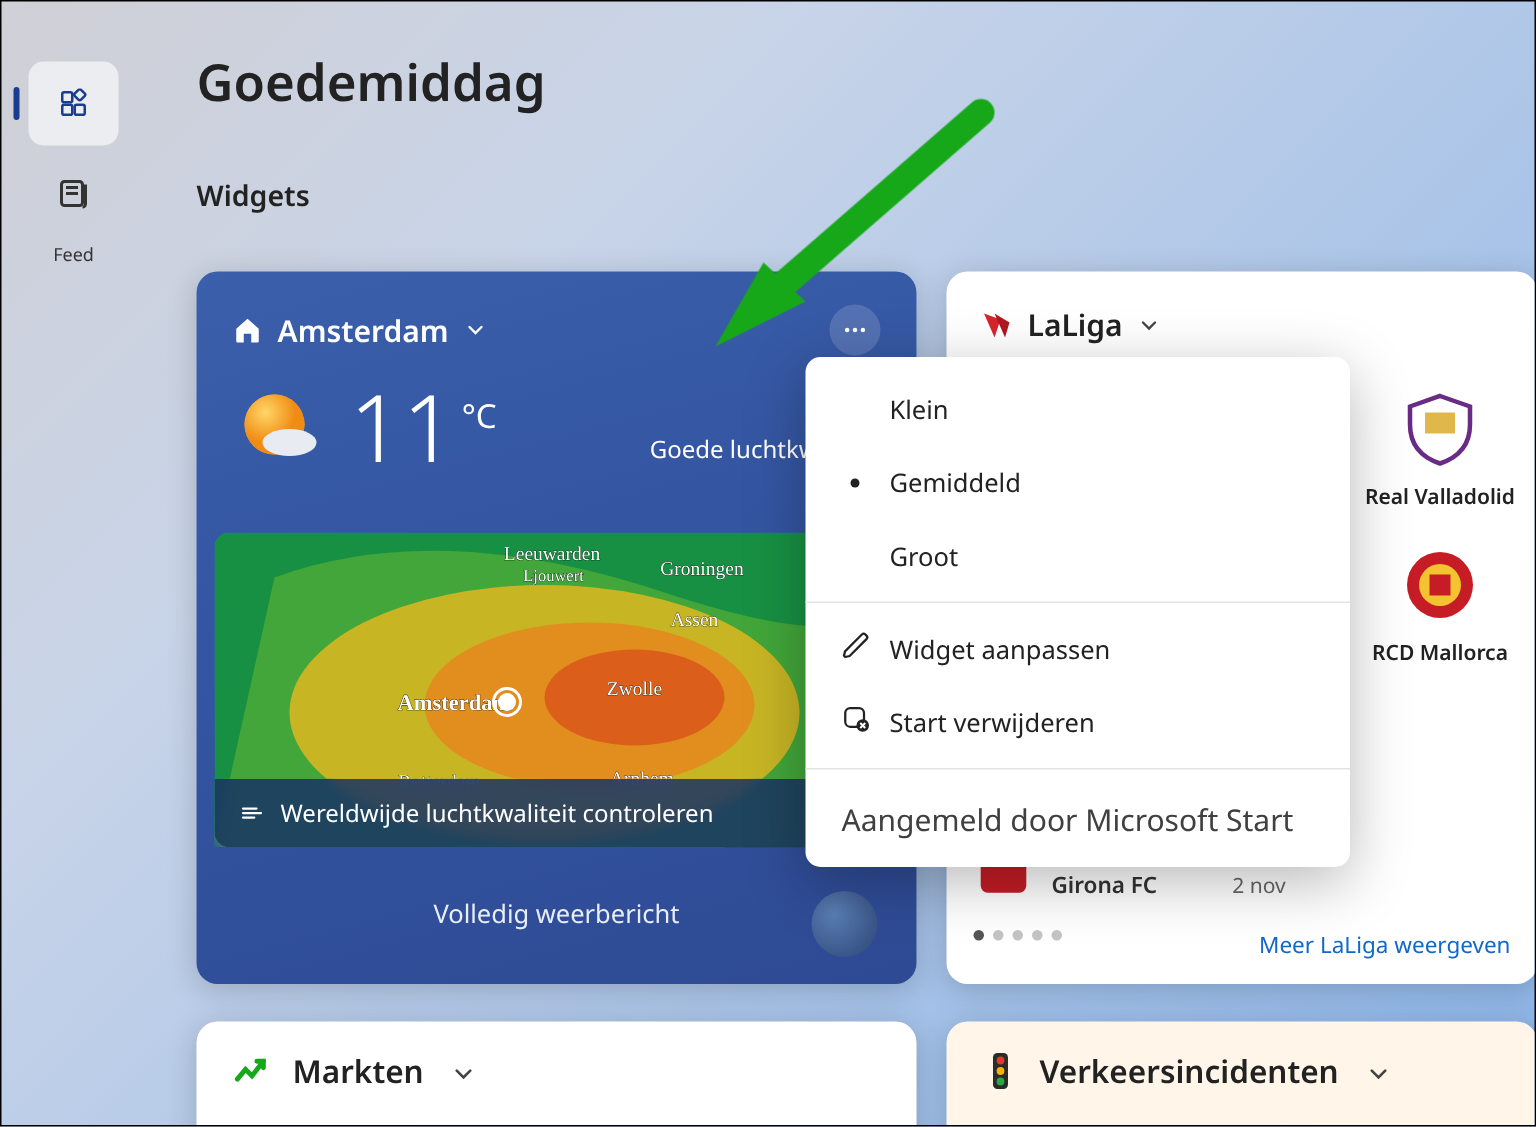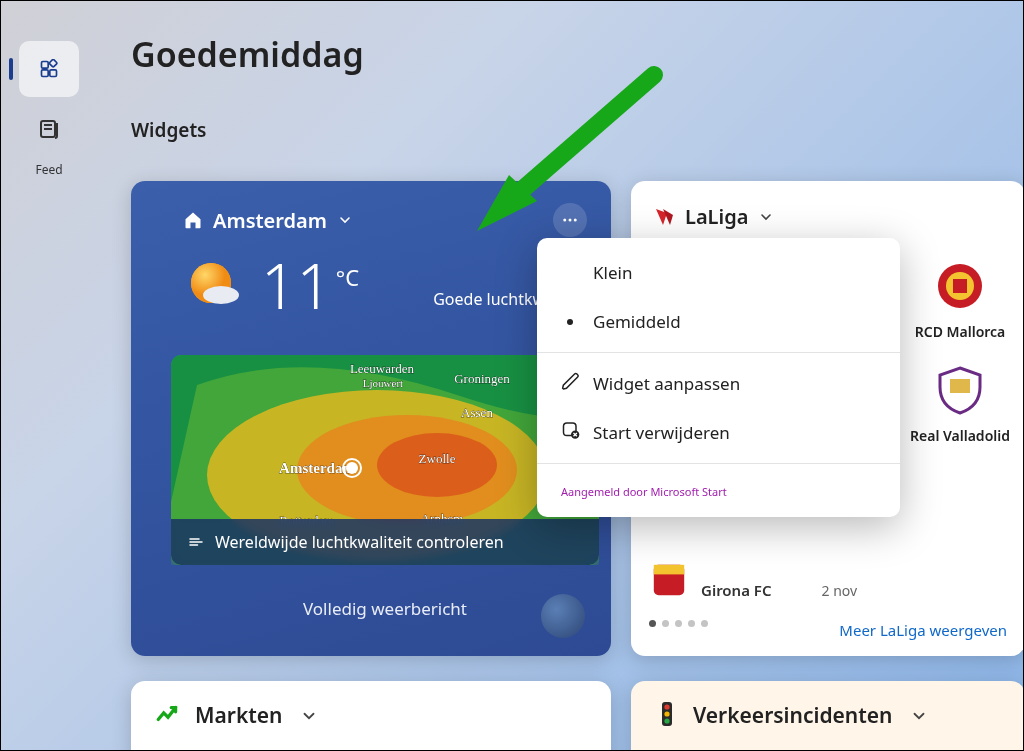--- a/index.html
+++ b/index.html
@@ -24,21 +24,21 @@
     content:""; position:absolute; left:-10px; width:4px; height:22px;
     background:#1a3d8f; border-radius:3px;
   }
   .side-label { font-size:12px; color:#333; text-align:center; }
   
   .greeting { position:absolute; left:130px; top:30px; font-size:34px; font-weight:600; color:#222; }
   .widgets-label { position:absolute; left:130px; top:116px; font-size:19px; font-weight:600; color:#222; }
   
   .card { position:absolute; border-radius:14px; box-shadow:0 4px 20px rgba(0,0,0,.18); overflow:hidden; }
   
-  .weather { left:130px; top:180px; width:480px; height:475px; background:linear-gradient(165deg,#3b5fab 0%,#3456a2 40%,#2e4a94 100%); color:#fff;padding-left:28px; }
+  .weather { left:130px; top:180px; width:480px; height:475px; background:linear-gradient(165deg,#3b5fab 0%,#3456a2 40%,#2e4a94 100%); color:#fff; }
   .wx-header { display:flex; align-items:center; gap:10px; padding:22px 24px 6px; }
   .wx-loc { font-size:20px; font-weight:600; }
   .wx-more { margin-left:auto; width:34px; height:34px; border-radius:50%; background:rgba(255,255,255,.15); display:flex; align-items:center; justify-content:center; }
   .wx-main { display:flex; align-items:center; padding:10px 24px 14px; gap:14px; }
   .wx-temp { font-size:62px; font-weight:300; line-height:1; }
   .wx-deg { font-size:22px; vertical-align:top; position:relative; top:8px; margin-left:4px; font-weight:400; }
   .wx-aqi-box { margin-left:auto; text-align:right; font-size:16px; }
   .wx-aqi-label { opacity:.95; }
   .wx-map { position:relative; margin:24px 12px 0; height:210px; border-radius:10px; overflow:hidden; }
   .wx-banner { position:absolute; left:0; right:0; bottom:0; background:rgba(25,50,100,.85); backdrop-filter:blur(4px); padding:12px 16px; font-size:16px; display:flex; align-items:center; gap:10px; }
@@ -57,21 +57,21 @@
   .dots { display:flex; gap:6px; }
   .dots span { width:7px; height:7px; border-radius:50%; background:#c4c4c4; }
   .dots span.on { background:#555; }
   .sp-more { margin-left:auto; color:#1068c9; }
   
   .menu { position:absolute; left:536px; top:237px; width:363px; background:#fff; border-radius:10px; box-shadow:0 10px 40px rgba(0,0,0,.28); padding:10px 0 0; z-index:50; }
   .menu-item { padding:13px 26px 13px 56px; font-size:17px; color:#222; position:relative; cursor:default; }
   .menu-item .bullet { position:absolute; left:30px; top:50%; transform:translateY(-50%); width:6px; height:6px; border-radius:50%; background:#222; }
   .menu-item .mi-icon { position:absolute; left:24px; top:50%; transform:translateY(-50%); }
   .menu-sep { height:1px; background:#e3e3e3; margin:6px 0; }
-  .menu-footer { padding:14px 24px 18px; font-size:11px; color:#a21caf; }
+  .menu-footer { padding:14px 24px 18px; font-size:20px; color:#404040; }
   
   .arrow { position:absolute; left:468px; top:62px; z-index:60; }
   
   .markets { left:130px; top:680px; width:480px; height:120px; background:#fff; padding:20px 24px; font-size:21px; font-weight:600; color:#222; display:flex; align-items:flex-start; gap:14px; }
   .traffic { left:630px; top:680px; right:-2px; height:120px; background:#fff6e9; padding:20px 24px; font-size:21px; font-weight:600; color:#222; display:flex; align-items:flex-start; gap:14px; }
   
   .map-svg { width:100%; height:100%; display:block; }
   
   .ic { width:20px; height:20px; flex:0 0 auto; }
 </style>
@@ -184,32 +184,32 @@
     </svg>
     <span>LaLiga</span>
     <svg width="16" height="16" viewBox="0 0 24 24">
         <path d="M6 9l6 6 6-6" fill="none" stroke="#444" stroke-width="2.4" stroke-linecap="round"></path>
       </svg>
   </div>
 
   <div class="sp-right-col">
     <div class="sp-right-item">
       <svg class="crest" viewBox="0 0 50 50">
+          <path d="M25 3l20 7v12c0 14-8 22-20 26C13 44 5 36 5 22V10z" fill="#fff" stroke="#6a2b84" stroke-width="3"></path>
+          <rect x="15" y="14" width="20" height="14" fill="#e0b74a"></rect>
+        </svg>
+      <div class="sp-right-name" style="overflow:hidden;white-space:nowrap;">Real Valladolid</div>
+    </div>
+    <div class="sp-right-item">
+      <svg class="crest" viewBox="0 0 50 50">
           <circle cx="25" cy="25" r="22" fill="#c61c25"></circle>
           <circle cx="25" cy="25" r="14" fill="#f4c430"></circle>
           <rect x="18" y="18" width="14" height="14" fill="#c61c25"></rect>
         </svg>
       <div class="sp-right-name" style="overflow:hidden;white-space:nowrap;">RCD Mallorca</div>
-    </div>
-    <div class="sp-right-item">
-      <svg class="crest" viewBox="0 0 50 50">
-          <path d="M25 3l20 7v12c0 14-8 22-20 26C13 44 5 36 5 22V10z" fill="#fff" stroke="#6a2b84" stroke-width="3"></path>
-          <rect x="15" y="14" width="20" height="14" fill="#e0b74a"></rect>
-        </svg>
-      <div class="sp-right-name" style="overflow:hidden;white-space:nowrap;">Real Valladolid</div>
     </div>
   </div>
 
   <div style="position:absolute; left:18px; bottom:56px; display:flex; align-items:flex-end;">
     <svg width="40" height="40" viewBox="0 0 50 50">
         <rect x="6" y="6" width="38" height="38" rx="6" fill="#c61c25"></rect>
         <rect x="6" y="6" width="38" height="12" fill="#f4c430"></rect>
       </svg>
     <span class="sp-name" style="margin-left:12px;">Girona FC</span>
     <span class="sp-date" style="margin-left:50px;">2 nov</span>
@@ -223,20 +223,21 @@
         <span></span>
         <span></span>
     </div>
     <span class="sp-more" style="overflow:hidden;white-space:nowrap;">Meer LaLiga weergeven</span>
   </div>
 </div>
 
 <div class="menu">
   <div class="menu-item"><span>Klein</span></div>
   <div class="menu-item"><span class="bullet"></span><span>Gemiddeld</span></div>
+  <div class="menu-item"><span>Groot</span></div>
   <div class="menu-sep"></div>
   <div class="menu-item">
     <span class="mi-icon"><svg width="20" height="20" viewBox="0 0 24 24">
           <path d="M3 21l3.5-.8L20 6.7a2 2 0 0 0 0-2.8l-.9-.9a2 2 0 0 0-2.8 0L2.8 16.5 2 20z" fill="none" stroke="#222" stroke-width="1.8"></path>
         </svg></span>
     <span>Widget aanpassen</span>
   </div>
   <div class="menu-item">
     <span class="mi-icon"><svg width="20" height="20" viewBox="0 0 24 24">
           <rect x="3" y="3" width="15" height="15" rx="4" fill="none" stroke="#222" stroke-width="1.8"></rect>

